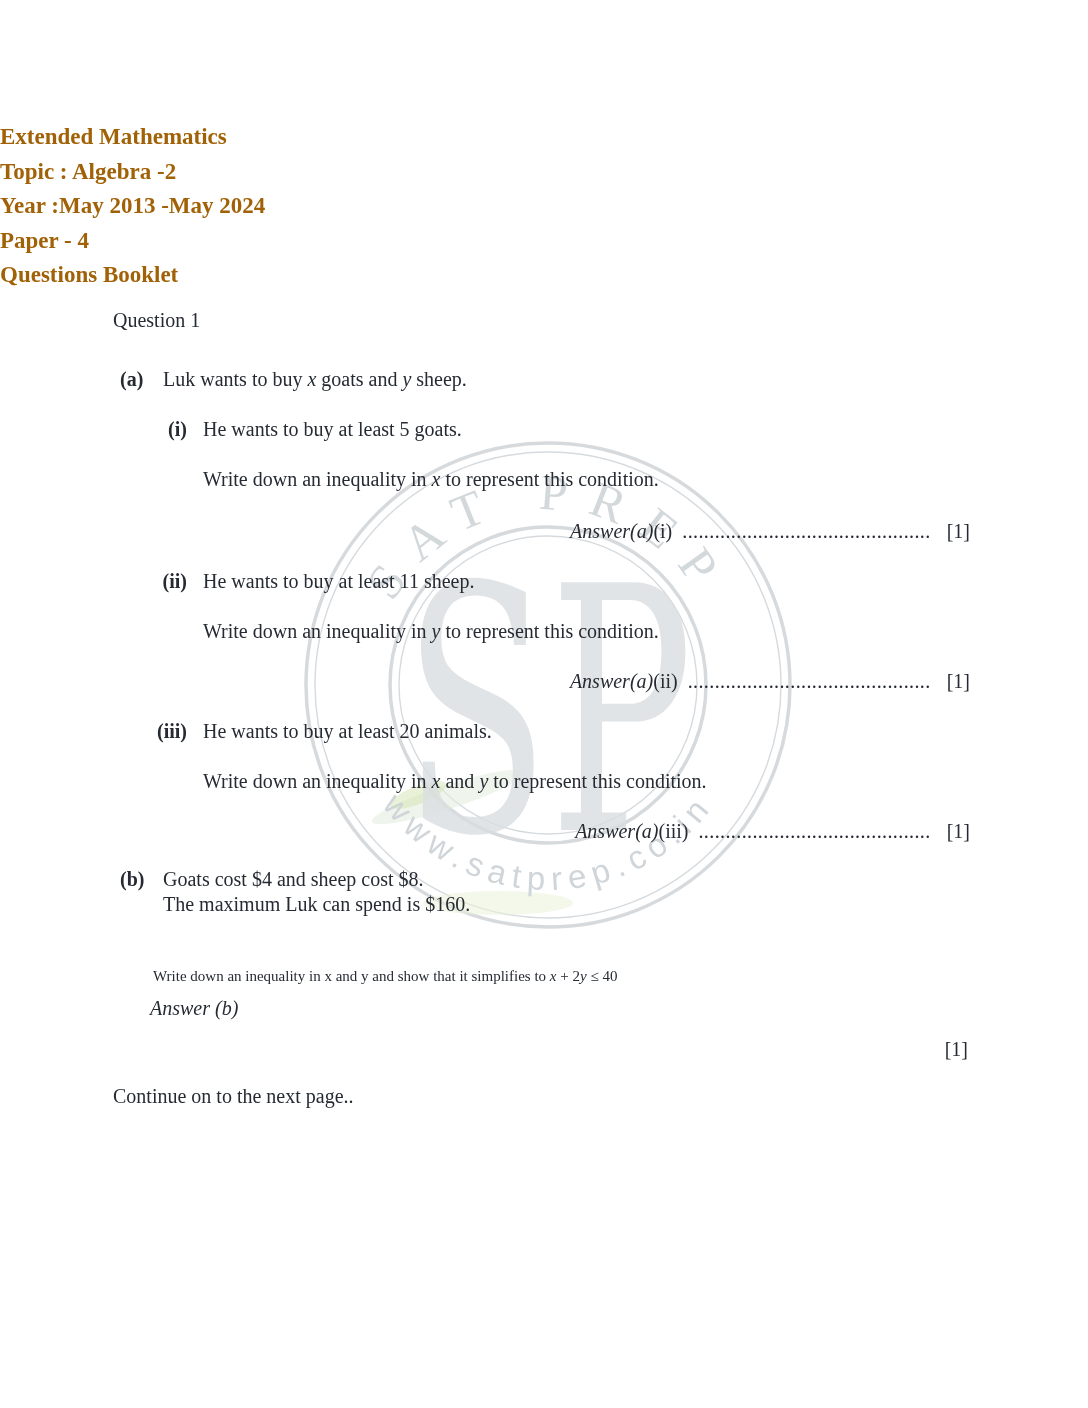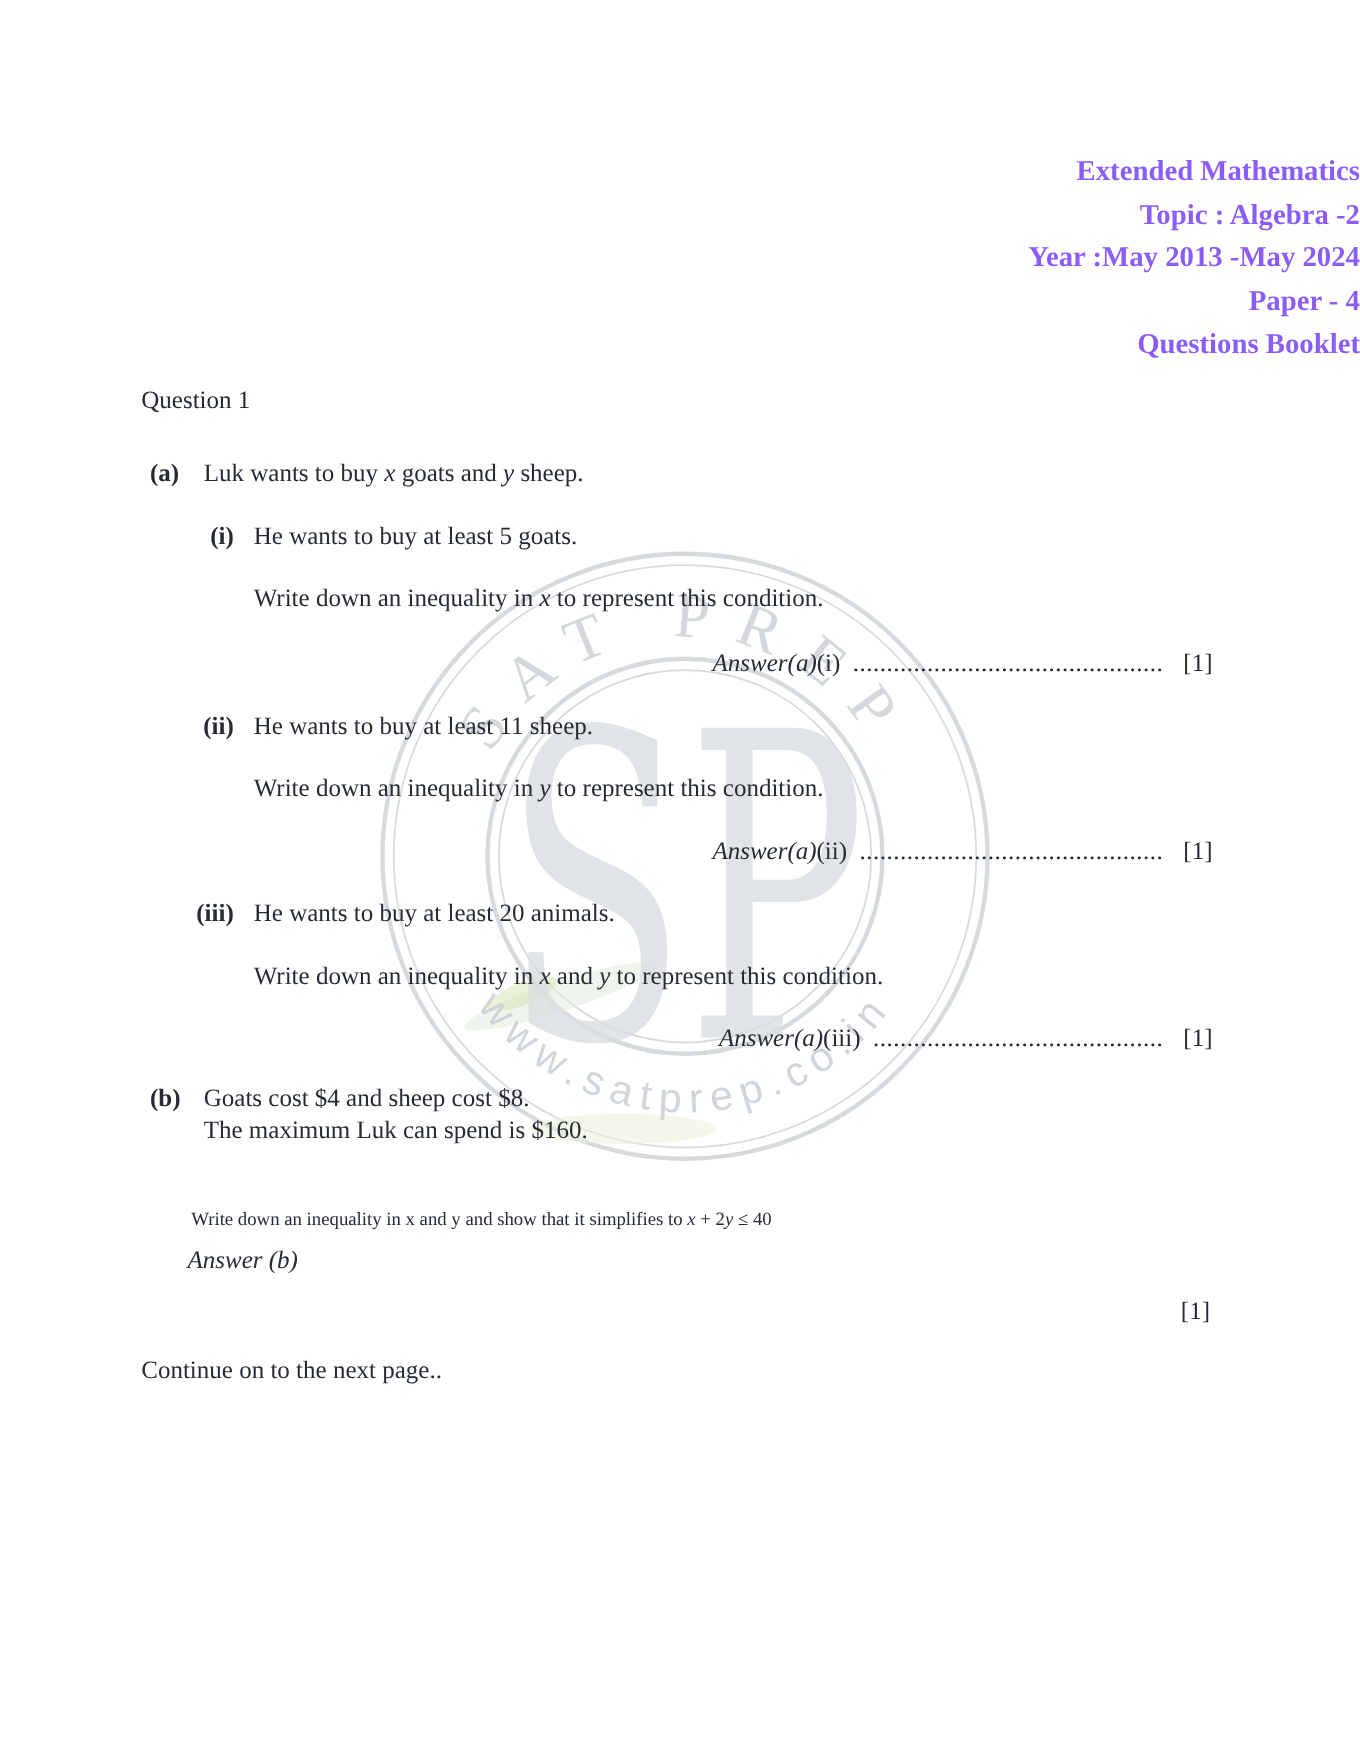--- a/index.html
+++ b/index.html
@@ -13,21 +13,21 @@
   .ring{fill:none;stroke:#cfd4d8;}
   .rw3{stroke-width:3.5;}
   .rw1{stroke-width:1.4;}
   .wm-arc-top{font-family:"Liberation Serif","DejaVu Serif",serif;font-size:50px;letter-spacing:20px;fill:#c6ccd1;}
   .wm-arc-bot{font-family:"Liberation Sans","DejaVu Sans",sans-serif;font-size:33px;letter-spacing:7px;fill:#c2c9cf;}
   .wm-mono{font-family:"DejaVu Serif","Liberation Serif",serif;fill:#d3d8db;}
   .wm-green{stroke:none;}
   
   .header{
     position:absolute;left:0;top:120px;width:100%;
-    text-align:right;font-weight:bold;color:#8b5cf6;
+    text-align:left;font-weight:bold;color:#a16207;
     font-size:23px;line-height:34.5px;z-index:2;font-family:Liberation Serif, serif;
   }
   
   .line{position:absolute;font-size:20px;line-height:25px;white-space:nowrap;z-index:2;}
   .b{font-weight:bold;}
   .it{font-style:italic;}
   .sub-label{position:absolute;left:139px;width:48px;text-align:right;font-weight:bold;font-size:20px;line-height:25px;z-index:2;}
   .answer-row{
     position:absolute;right:118px;display:flex;align-items:baseline;
     font-size:20px;line-height:25px;z-index:2;white-space:nowrap;justify-content:space-between;

